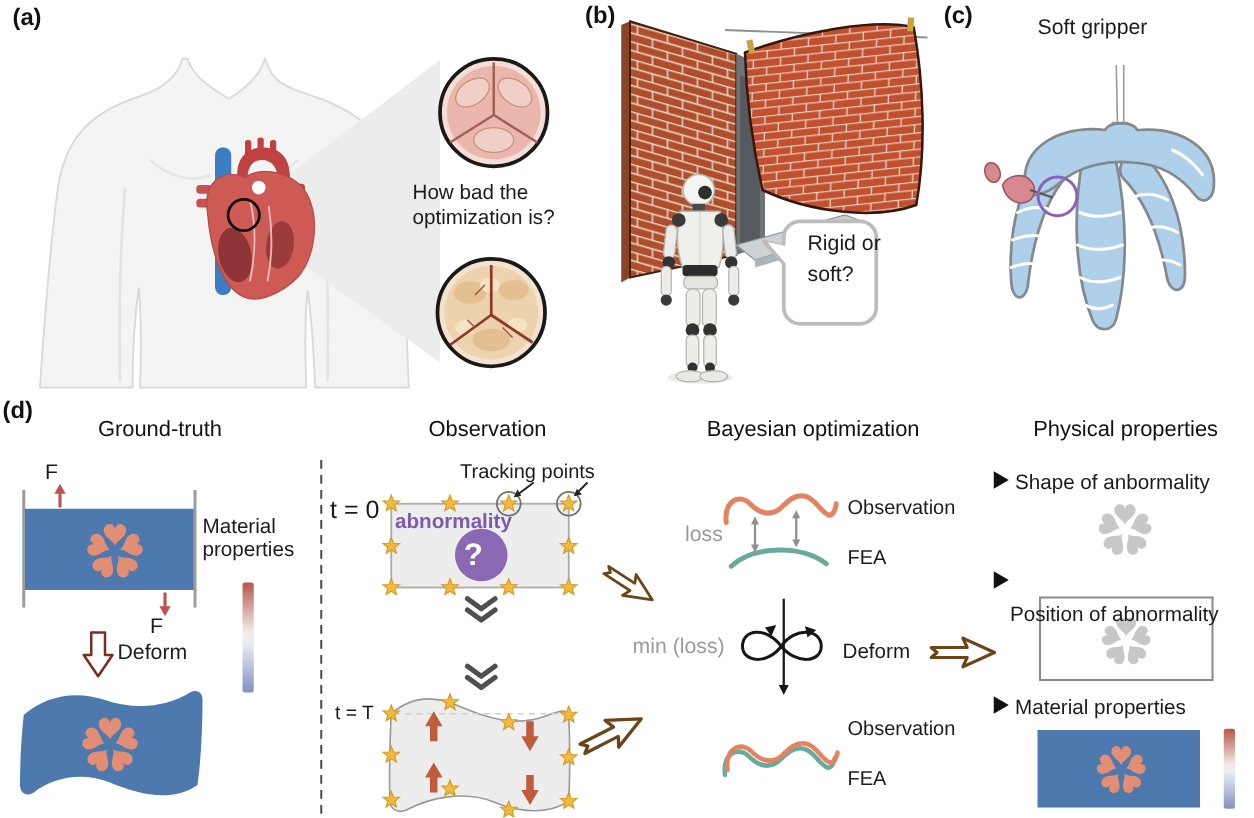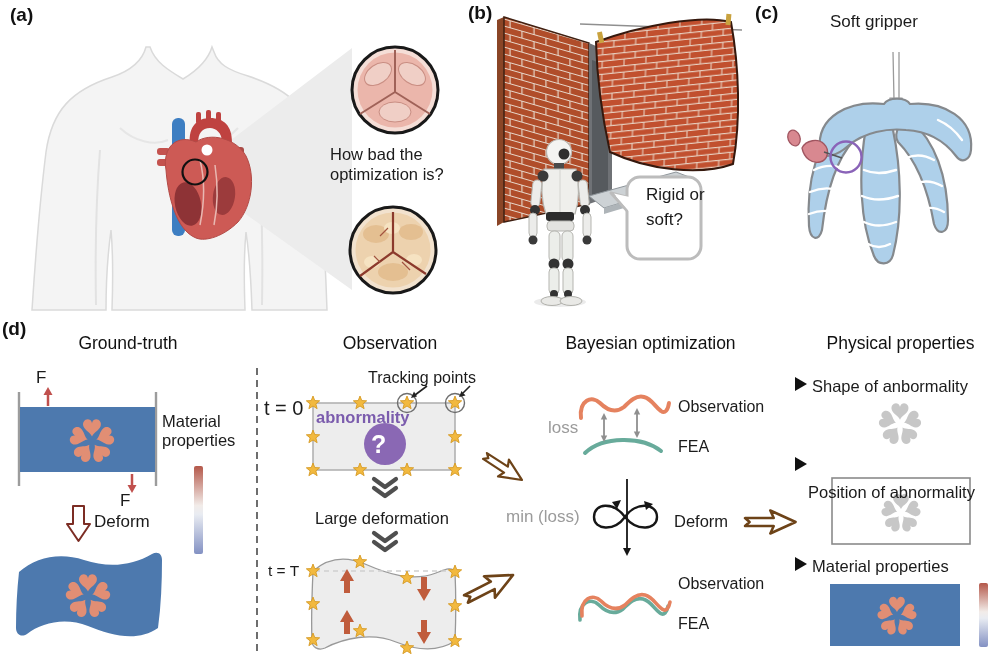--- a/index.html
+++ b/index.html
@@ -285,21 +285,20 @@
 
 <div class="t" style="left:36px;top:368px;width:24px;font-size:17px;">F</div>
 <div class="t" style="left:120px;top:491px;width:24px;font-size:17px;">F</div>
 <div class="t" style="left:162px;top:412px;width:92px;line-height:1.18;">Material properties</div>
 <div class="t" style="left:94px;top:512px;width:70px;font-size:17px;text-align:left;">Deform</div>
 
 <div class="t" style="left:368px;top:368px;width:125px;font-size:16px;">Tracking points</div>
 <div class="t" style="left:264px;top:396px;width:48px;font-size:20px;">t = 0</div>
 <div class="t purple" style="left:316px;top:407px;width:112px;font-size:16.5px;">abnormality</div>
 <div class="t" style="left:371px;top:429px;width:28px;font-size:25px;font-weight:bold;color:#fff;">?</div>
-<div class="t" style="left:315px;top:508px;width:150px;">Large deformation</div>
 <div class="t" style="left:268px;top:562px;width:48px;font-size:15.5px;">t = T</div>
 
 <div class="t gray" style="left:548px;top:418px;width:44px;font-size:17px;">loss</div>
 <div class="t" style="left:678px;top:397px;width:105px;font-size:16px;">Observation</div>
 <div class="t" style="left:678px;top:437px;width:105px;font-size:16px;">FEA</div>
 <div class="t gray" style="left:506px;top:507px;width:100px;font-size:17px;">min (loss)</div>
 <div class="t" style="left:674px;top:511px;width:70px;">Deform</div>
 <div class="t" style="left:678px;top:574px;width:105px;font-size:16px;">Observation</div>
 <div class="t" style="left:678px;top:614px;width:105px;font-size:16px;">FEA</div>
 

